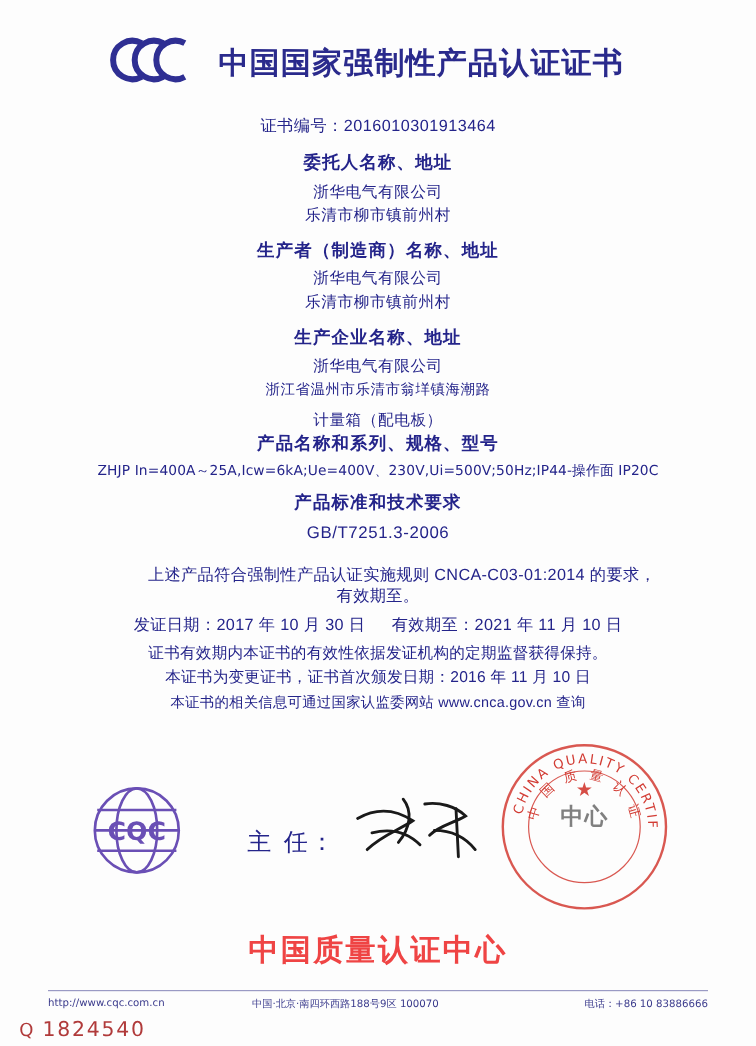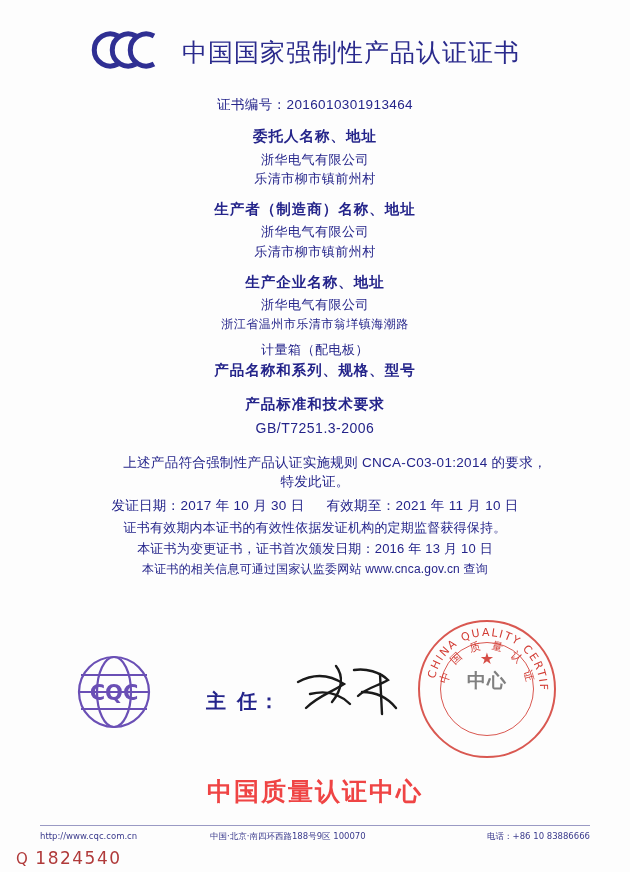--- a/index.html
+++ b/index.html
@@ -28,21 +28,21 @@
     width: 82px;
     height: 48px;
   }
   .ccc-logo svg { display: block; }
 
   .doc-title {
     position: absolute;
     left: 182px; top: 36px;
     width: 420px;
     font-size: 25px;
-    font-weight: normal;
+    font-weight: bold;
     letter-spacing: 1px;
     color: #2a2a8c;
     font-family: "DejaVu Sans", sans-serif;
     white-space: nowrap;
   }
 
   
   .content {
     position: absolute;
     left: 0;
@@ -121,21 +121,21 @@
   
   .cqc-emblem {
     position: absolute;
     left: 66px; top: 653px;
     width: 96px; height: 78px;
   }
   .director-label {
     position: absolute;
     left: 206px; top: 688px;
     font-size: 20px;
-    font-weight: bold;
+    font-weight: normal;
     letter-spacing: 2px;
     color: #24248a;
     font-family: "DejaVu Sans", sans-serif;
   }
   .signature {
     position: absolute;
     left: 292px; top: 662px;
     width: 120px; height: 62px;
   }
   .seal {
@@ -256,35 +256,36 @@
     <div class="line value">乐清市柳市镇前州村</div>
     <div class="gap-s"></div>
 
     <div class="line section-head">生产企业名称、地址</div>
     <div class="line value">浙华电气有限公司</div>
     <div class="line value small">浙江省温州市乐清市翁垟镇海潮路</div>
     <div class="gap-s"></div>
 
     <div class="line value">计量箱（配电板）</div>
     <div class="line section-head">产品名称和系列、规格、型号</div>
+    <div class="line spec">ZHJP In=400A～25A,Icw=6kA;Ue=400V、230V,Ui=500V;50Hz;IP44-操作面 IP20C</div>
     <div class="gap-s"></div>
 
     <div class="line section-head">产品标准和技术要求</div>
     <div class="line std">GB/T7251.3-2006</div>
     <div class="gap-s"></div>
 
     <div class="line statement">上述产品符合强制性产品认证实施规则 CNCA-C03-01:2014 的要求，</div>
-    <div class="line statement2">特发此证。</div>
+    <div class="line statement2">有效期至。</div>
 
     <div class="line dates">
       <span>发证日期：</span><span>2017 年 10 月 30 日</span><span class="sp"></span><span>有效期至：</span><span>2021 年 11 月 10 日</span>
     </div>
 
     <div class="line note">证书有效期内本证书的有效性依据发证机构的定期监督获得保持。</div>
-    <div class="line note">本证书为变更证书，证书首次颁发日期：2016 年 13 月 10 日</div>
+    <div class="line note">本证书为变更证书，证书首次颁发日期：2016 年 11 月 10 日</div>
     <div class="line note-web">本证书的相关信息可通过国家认监委网站 www.cnca.gov.cn 查询</div>
   </div>
 
   <div class="cqc-emblem">
     <svg width="96" height="78" viewBox="0 0 96 78">
       <g fill="none" stroke="#6a4fb5" stroke-width="2.2">
         <circle cx="48" cy="39" r="35"></circle>
         <ellipse cx="48" cy="39" rx="17" ry="35"></ellipse>
         <line x1="13" y1="39" x2="83" y2="39"></line>
         <path d="M15 22 H81"></path>

